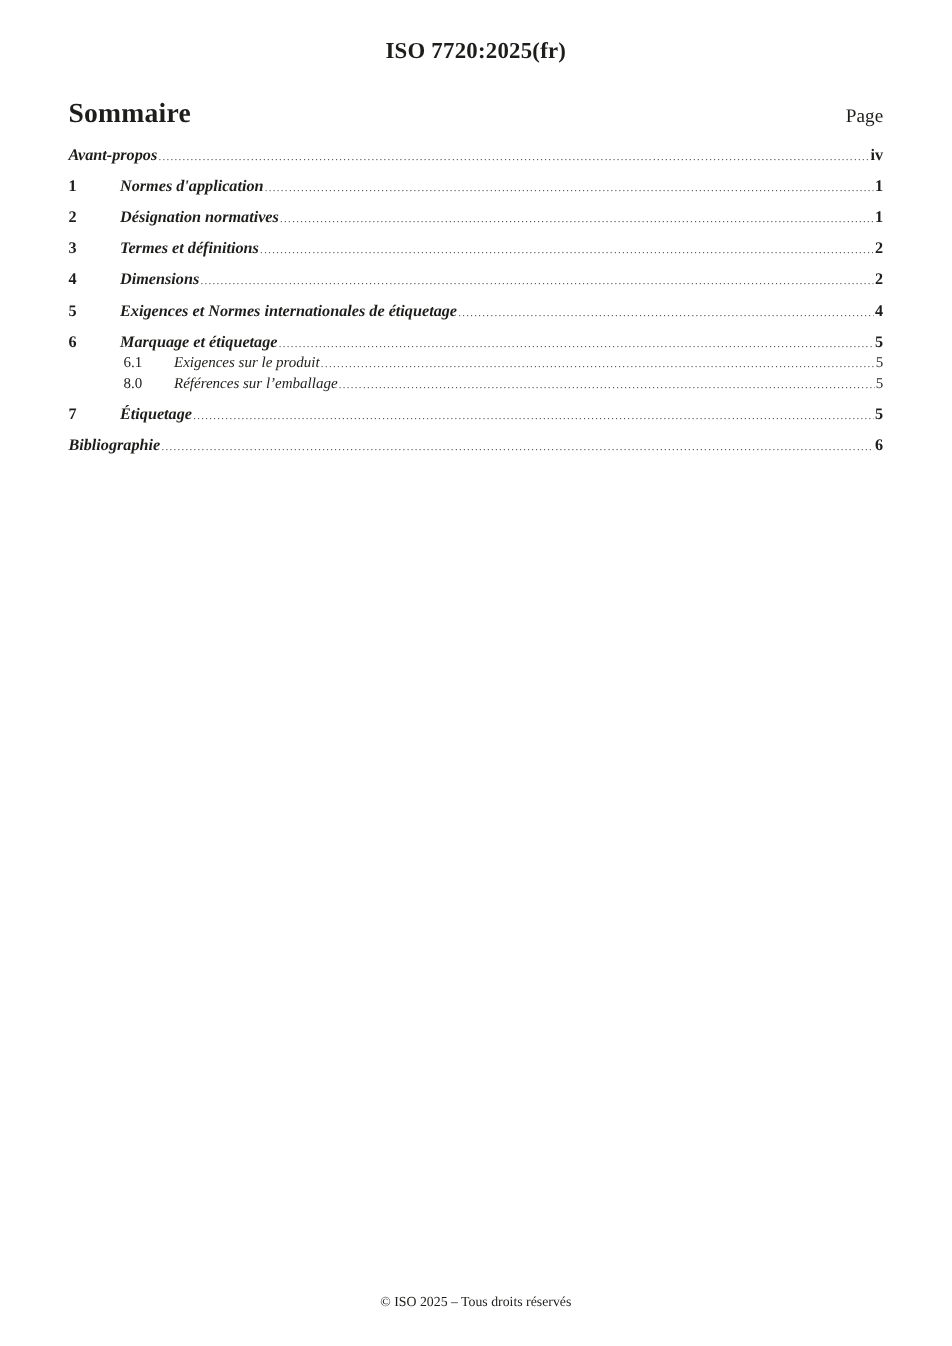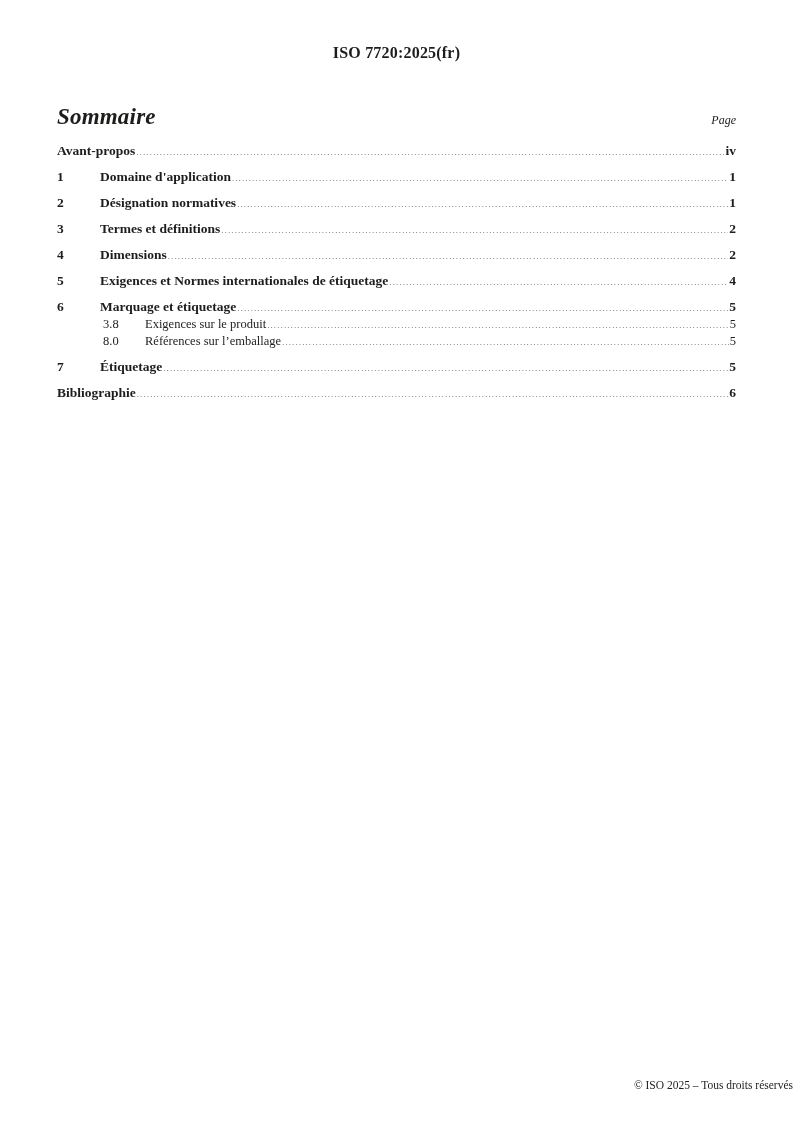--- a/index.html
+++ b/index.html
@@ -12,40 +12,39 @@
     width: 793px;
     height: 1122px;
     background: #ffffff;
     color: #1d1d1b;
     font-family: "Liberation Serif", "DejaVu Serif", serif;
     box-sizing: border-box;
     padding: 0 57px 0 57px;
     overflow: hidden;
   }
   .running-header {
-    padding-top: 44px;
+    padding-top: 32px;
     text-align: center;
-    font-size: 16px;
+    font-size: 19px;
     font-weight: bold;
     letter-spacing: 0.2px;
   }
   .heading-row {
-    margin-top: 42px;
+    margin-top: 28px;
     display: flex;
     align-items: baseline;
     justify-content: space-between;
-    font-style: italic;
   }
   .toc-title {
     font-size: 23px;
     font-weight: bold;
     letter-spacing: 0.2px;
   }
   .page-col-label {
-    font-size: 12px;
+    font-size: 16px;
     font-weight: normal;
   }
   .toc {
     margin-top: 13px;
   }
   .toc-row {
     display: flex;
     align-items: baseline;
     line-height: 16px;
   }
@@ -63,20 +62,21 @@
   .toc-row .num {
     flex: 0 0 auto;
     width: 43px;
   }
   .toc-row.level-1 .num {
     width: 42px;
   }
   .toc-row .label {
     flex: 0 0 auto;
     white-space: nowrap;
+    font-style: italic;
   }
   .toc-row .leader {
     flex: 1 1 auto;
     overflow: hidden;
     white-space: nowrap;
     margin: 0 1px;
     min-width: 8px;
   }
   .toc-row .leader::after {
     content: "........................................................................................................................................................................................................................................................................................................................................................................................";
@@ -87,21 +87,21 @@
   }
   .toc-row .pagenum {
     flex: 0 0 auto;
     text-align: center;
   }
   .footer {
     position: absolute;
     left: 0;
     right: 0;
     bottom: 29px;
-    text-align: right;
+    text-align: center;
     font-size: 11.5px;
     line-height: 15px;
   }
 </style>
 </head>
 <body>
 
 <div class="page">
 
   <div class="running-header">ISO 7720:2025(fr)</div>
@@ -113,21 +113,21 @@
 
   <div class="toc" id="toc">
       <div class="toc-row level-0">
 
       <span class="label">Avant-propos</span>
       <span class="leader"></span>
       <span class="pagenum">iv</span>
     </div>
       <div class="toc-row level-0">
       <span class="num">1</span>
-      <span class="label">Domaine d'application</span>
+      <span class="label">Normes d'application</span>
       <span class="leader"></span>
       <span class="pagenum">1</span>
     </div>
       <div class="toc-row level-0">
       <span class="num">2</span>
       <span class="label">Désignation normatives</span>
       <span class="leader"></span>
       <span class="pagenum">1</span>
     </div>
       <div class="toc-row level-0">
@@ -148,21 +148,21 @@
       <span class="leader"></span>
       <span class="pagenum">4</span>
     </div>
       <div class="toc-row level-0">
       <span class="num">6</span>
       <span class="label">Marquage et étiquetage</span>
       <span class="leader"></span>
       <span class="pagenum">5</span>
     </div>
       <div class="toc-row level-1">
-      <span class="num">3.8</span>
+      <span class="num">6.1</span>
       <span class="label">Exigences sur le produit</span>
       <span class="leader"></span>
       <span class="pagenum">5</span>
     </div>
       <div class="toc-row level-1">
       <span class="num">8.0</span>
       <span class="label">Références sur l’emballage</span>
       <span class="leader"></span>
       <span class="pagenum">5</span>
     </div>

